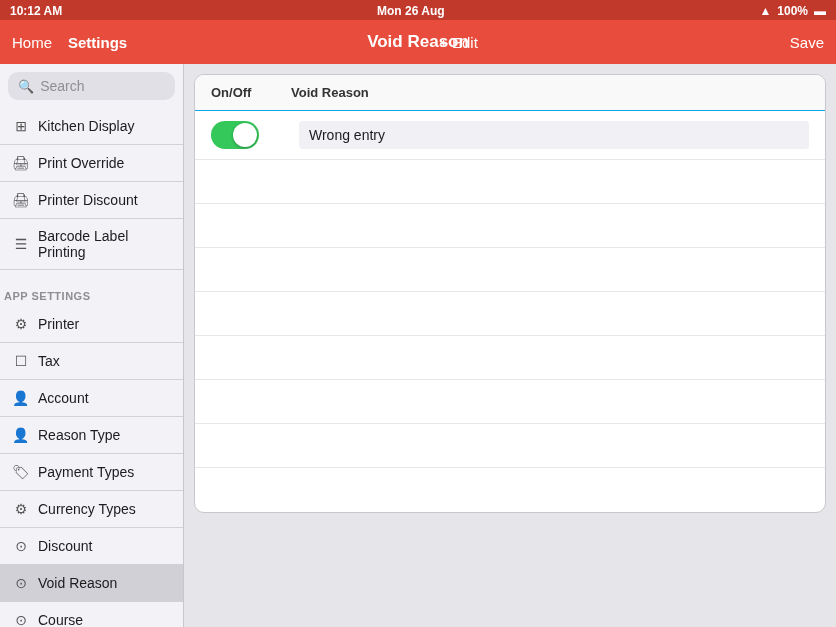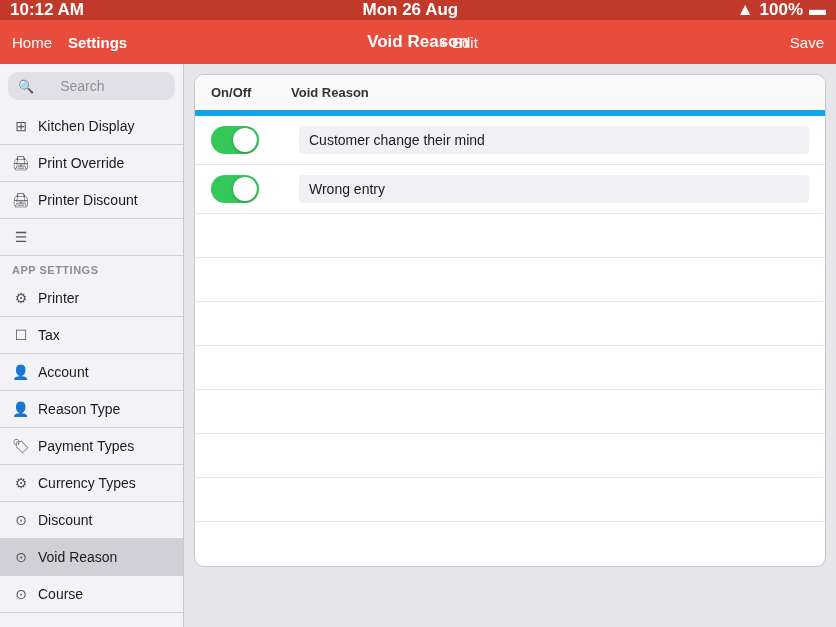--- a/index.html
+++ b/index.html
@@ -2,26 +2,26 @@
 <html><head>
   <meta charset="utf-8">
   <style>
     * { box-sizing: border-box; margin: 0; padding: 0; }
     body { font-family: -apple-system, BlinkMacSystemFont, 'Helvetica Neue', Arial, sans-serif; background: #e5e5ea; width: 836px; height: 627px; overflow: hidden; }
 
     
     .status-bar {
       background: #c0392b;
       color: white;
-      font-size: 17px;
+      font-size: 12px;
       font-weight: 600;
       padding: 2px 10px;
       display: flex;
       justify-content: space-between;
-      align-items: center;
+      align-items: flex-end;
       height: 20px;
     }
     .status-bar-right { display: flex; align-items: center; gap: 6px; }
 
     
     .nav-bar {
       background: #e74c3c;
       color: white;
       height: 44px;
       display: flex;
@@ -53,29 +53,30 @@
     .search-bar {
       margin: 8px;
       background: #e0e0e6;
       border-radius: 10px;
       padding: 6px 10px;
       display: flex;
       align-items: center;
       gap: 6px;
     }
     .search-icon-svg { color: #8e8e93; font-size: 13px; }
-    .search-input-text { font-size: 14px; color: #8e8e93; margin-left: 20px; }
+    .search-input-text { font-size: 14px; color: #8e8e93; }
 
     .sidebar-section-label {
       font-size: 11px;
       font-weight: 600;
       color: #8e8e93;
-      padding: 8px 12px 4px 12px;
+      padding: 8px 12px 4px 4px;
       text-transform: uppercase;
       letter-spacing: 0.5px;
+      margin-top: 12px;
     }
 
     .sidebar-item {
       display: flex;
       align-items: center;
       padding: 9px 12px;
       font-size: 14px;
       color: #1c1c1e;
       border-bottom: 1px solid #d1d1d6;
       cursor: pointer;
@@ -94,21 +95,21 @@
     .content-card {
       background: white;
       border-radius: 10px;
       overflow: hidden;
       border: 1px solid #c7c7cc;
     }
     .table-header {
       display: flex;
       align-items: center;
       padding: 10px 16px;
-      border-bottom: 6px solid #0ea5e9;
+      border-bottom: 1px solid #0ea5e9;
       background: #f9f9f9;
     }
     .col-onoff {
       width: 80px;
       font-size: 13px;
       font-weight: 600;
       color: #333;
     }
     .col-void-reason {
       flex: 1;
@@ -209,20 +210,21 @@
     <div class="sidebar-item">
       <span class="sidebar-item-icon">🖨</span>
       <span>Print Override</span>
     </div>
     <div class="sidebar-item">
       <span class="sidebar-item-icon">🖨</span>
       <span>Printer Discount</span>
     </div>
     <div class="sidebar-item">
       <span class="sidebar-item-icon">☰</span>
+      <span>Barcode Label Printing</span>
     </div>
 
     <div class="sidebar-section-label">APP SETTINGS</div>
 
     <div class="sidebar-item">
       <span class="sidebar-item-icon">⚙</span>
       <span>Printer</span>
     </div>
     <div class="sidebar-item">
       <span class="sidebar-item-icon">☐</span>
@@ -260,30 +262,20 @@
   </div>
 
   <div class="content-area">
     <div class="content-card">
 
       <div class="table-header">
         <div class="col-onoff">On/Off</div>
         <div class="col-void-reason">Void Reason</div>
       </div>
 
-      <div class="table-row">
-        <div class="col-onoff">
-          <div class="toggle">
-            <div class="toggle-track">
-              <div class="toggle-thumb"></div>
-            </div>
-          </div>
-        </div>
-        <div class="row-label">Customer change their mind</div>
-      </div>
 
       <div class="table-row">
         <div class="col-onoff">
           <div class="toggle">
             <div class="toggle-track">
               <div class="toggle-thumb"></div>
             </div>
           </div>
         </div>
         <div class="row-label">Wrong entry</div>

